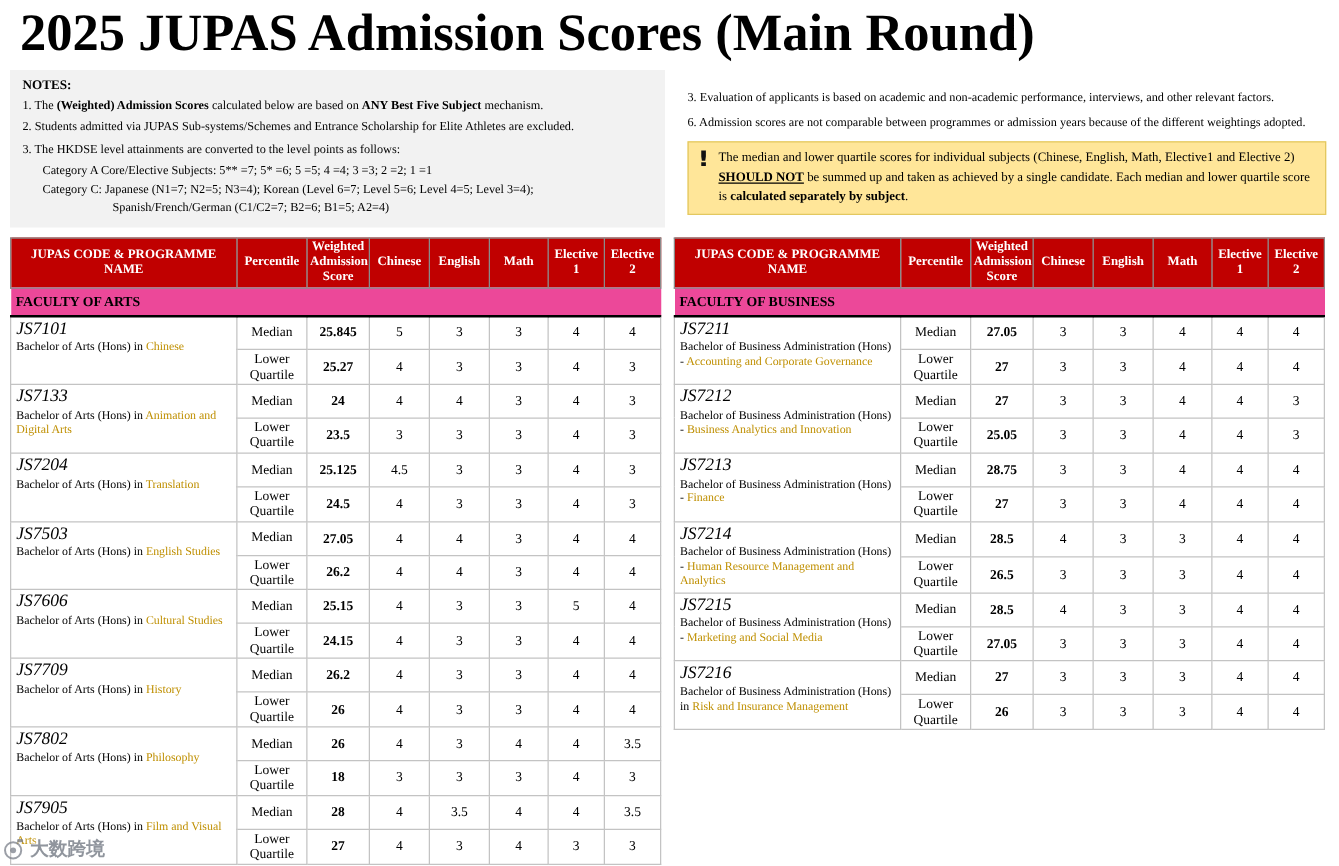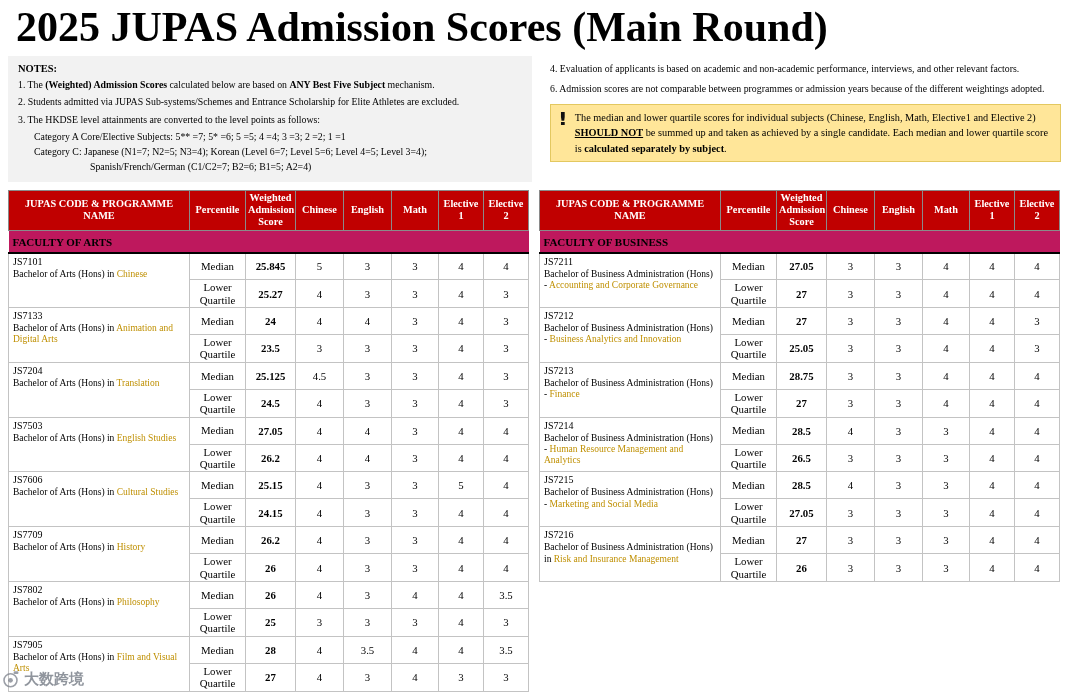--- a/index.html
+++ b/index.html
@@ -6,21 +6,21 @@
   html,body { margin:0; padding:0; }
   body {
     width:1071px; height:693px; overflow:hidden; position:relative;
     background:#ffffff; color:#000;
     font-family:"Liberation Serif", serif;
   }
   .title {
     margin:0; padding:4px 12px 2px 16px;
     font-size:42px; font-weight:700; white-space:nowrap; line-height:1.1;
   }
-  .notes-row { display:flex; gap:10px; padding:4px 8px 0 8px; align-items:flex-start; }
+  .notes-row { display:flex; gap:10px; padding:4px 8px 0 8px; align-items:center; }
   .notes-left { width:524px; background:#f2f2f2; padding:7px 8px 5px 10px; }
   .notes-right { width:521px; padding:7px 2px 0 8px; }
   .notes-heading { font-weight:bold; font-size:10.5px; margin-bottom:5px; }
   .note { font-size:9.8px; line-height:1.25; margin-bottom:5px; }
   .notes-right .note { margin-bottom:8px; }
   .note.ind1 { padding-left:16px; margin-bottom:3px; }
   .note.ind2 { padding-left:72px; margin-bottom:3px; }
   .b { font-weight:bold; }
   .u { text-decoration:underline; }
   .warning {
@@ -35,31 +35,31 @@
 
   .tables-row { display:flex; gap:10px; padding:8px 8px 0 8px; align-items:flex-start; }
   table.tbl { border-collapse:collapse; table-layout:fixed; width:520px; }
   table.tbl th {
     background:#c00000; color:#fff; font-weight:bold; font-size:10.3px;
     border:1px solid #8a8a8a; height:38px; padding:1px 2px;
     text-align:center; vertical-align:middle; line-height:1.2;
   }
   td.faculty {
     font-weight:bold; font-size:11px; padding:5px 4px 4px 4px;
-    border-bottom:2.5px solid #000; background:#be185d;
+    border-bottom:2.5px solid #000; background:#ec4899;
   }
   tr.data-row td {
     border:1px solid #c3c3c3; height:27px; font-size:10.8px;
     text-align:center; vertical-align:middle; padding:1px 2px;
   }
   tr.data-row td.prog {
     text-align:left; vertical-align:top; padding:2px 4px;
     font-size:9.5px; line-height:1.2;
   }
-  .code { font-size:10px; margin-bottom:1px; }
+  .code { font-style:italic; font-size:14px; margin-bottom:1px; }
   .pname { }
   .hl { color:#bf8f00; }
   td.score { font-weight:bold; font-size:10.5px; }
   td.pct { font-size:10.2px; line-height:1.15; }
   td.num { font-size:10.5px; }
 
   .watermark {
     position:absolute; left:1px; bottom:4px; display:flex; align-items:center; gap:4px;
     color:rgba(125,130,140,0.85); font-size:15px; font-weight:bold; z-index:5;
     text-shadow:0 0 3px #fff, 0 0 3px #fff;
@@ -81,21 +81,21 @@
           <div class="note ind0"><span>1. The </span><span class="b ">(Weighted) Admission Scores</span><span> calculated below are based on </span><span class="b ">ANY Best Five Subject</span><span> mechanism.</span></div>
           <div class="note ind0"><span>2. Students admitted via JUPAS Sub-systems/Schemes and Entrance Scholarship for Elite Athletes are excluded.</span></div>
           <div class="note ind0"><span>3. The HKDSE level attainments are converted to the level points as follows:</span></div>
           <div class="note ind1"><span>Category A Core/Elective Subjects: 5** =7; 5* =6; 5 =5; 4 =4; 3 =3; 2 =2; 1 =1</span></div>
           <div class="note ind1"><span>Category C: Japanese (N1=7; N2=5; N3=4); Korean (Level 6=7; Level 5=6; Level 4=5; Level 3=4);</span></div>
           <div class="note ind2"><span>Spanish/French/German (C1/C2=7; B2=6; B1=5; A2=4)</span></div>
         </div>
     </div>
     <div class="notes-right">
       <div>
-          <div class="note ind0"><span>4. Evaluation of applicants is based on academic and non-academic performance, interviews, and other relevant factors.</span></div>
+          <div class="note ind0"><span>3. Evaluation of applicants is based on academic and non-academic performance, interviews, and other relevant factors.</span></div>
           <div class="note ind0"><span>6. Admission scores are not comparable between programmes or admission years because of the different weightings adopted.</span></div>
         </div>
       <div class="warning">
         <span class="warning-icon">!</span>
         <div class="warning-text"><span>The median and lower quartile scores for individual subjects (Chinese, English, Math, Elective1 and Elective 2) </span><span class="b u">SHOULD NOT</span><span> be summed up and taken as achieved by a single candidate. Each median and lower quartile score is </span><span class="b ">calculated separately by subject</span><span>.</span></div>
       </div>
     </div>
   </div>
 
   <div class="tables-row">
@@ -267,21 +267,21 @@
               <td class="pct">Median</td>
               <td class="score">26</td>
               <td class="num">4</td>
               <td class="num">3</td>
               <td class="num">4</td>
               <td class="num">4</td>
               <td class="num">3.5</td>
             </tr>
             <tr class="data-row">
               <td class="pct">Lower Quartile</td>
-              <td class="score">25</td>
+              <td class="score">18</td>
               <td class="num">3</td>
               <td class="num">3</td>
               <td class="num">3</td>
               <td class="num">4</td>
               <td class="num">3</td>
             </tr>
             <tr class="data-row">
               <td class="prog" rowspan="2">
                 <div class="code">JS7905</div>
                 <div class="pname"><span>Bachelor of Arts (Hons) in </span><span class="hl">Film and Visual Arts</span></div>

